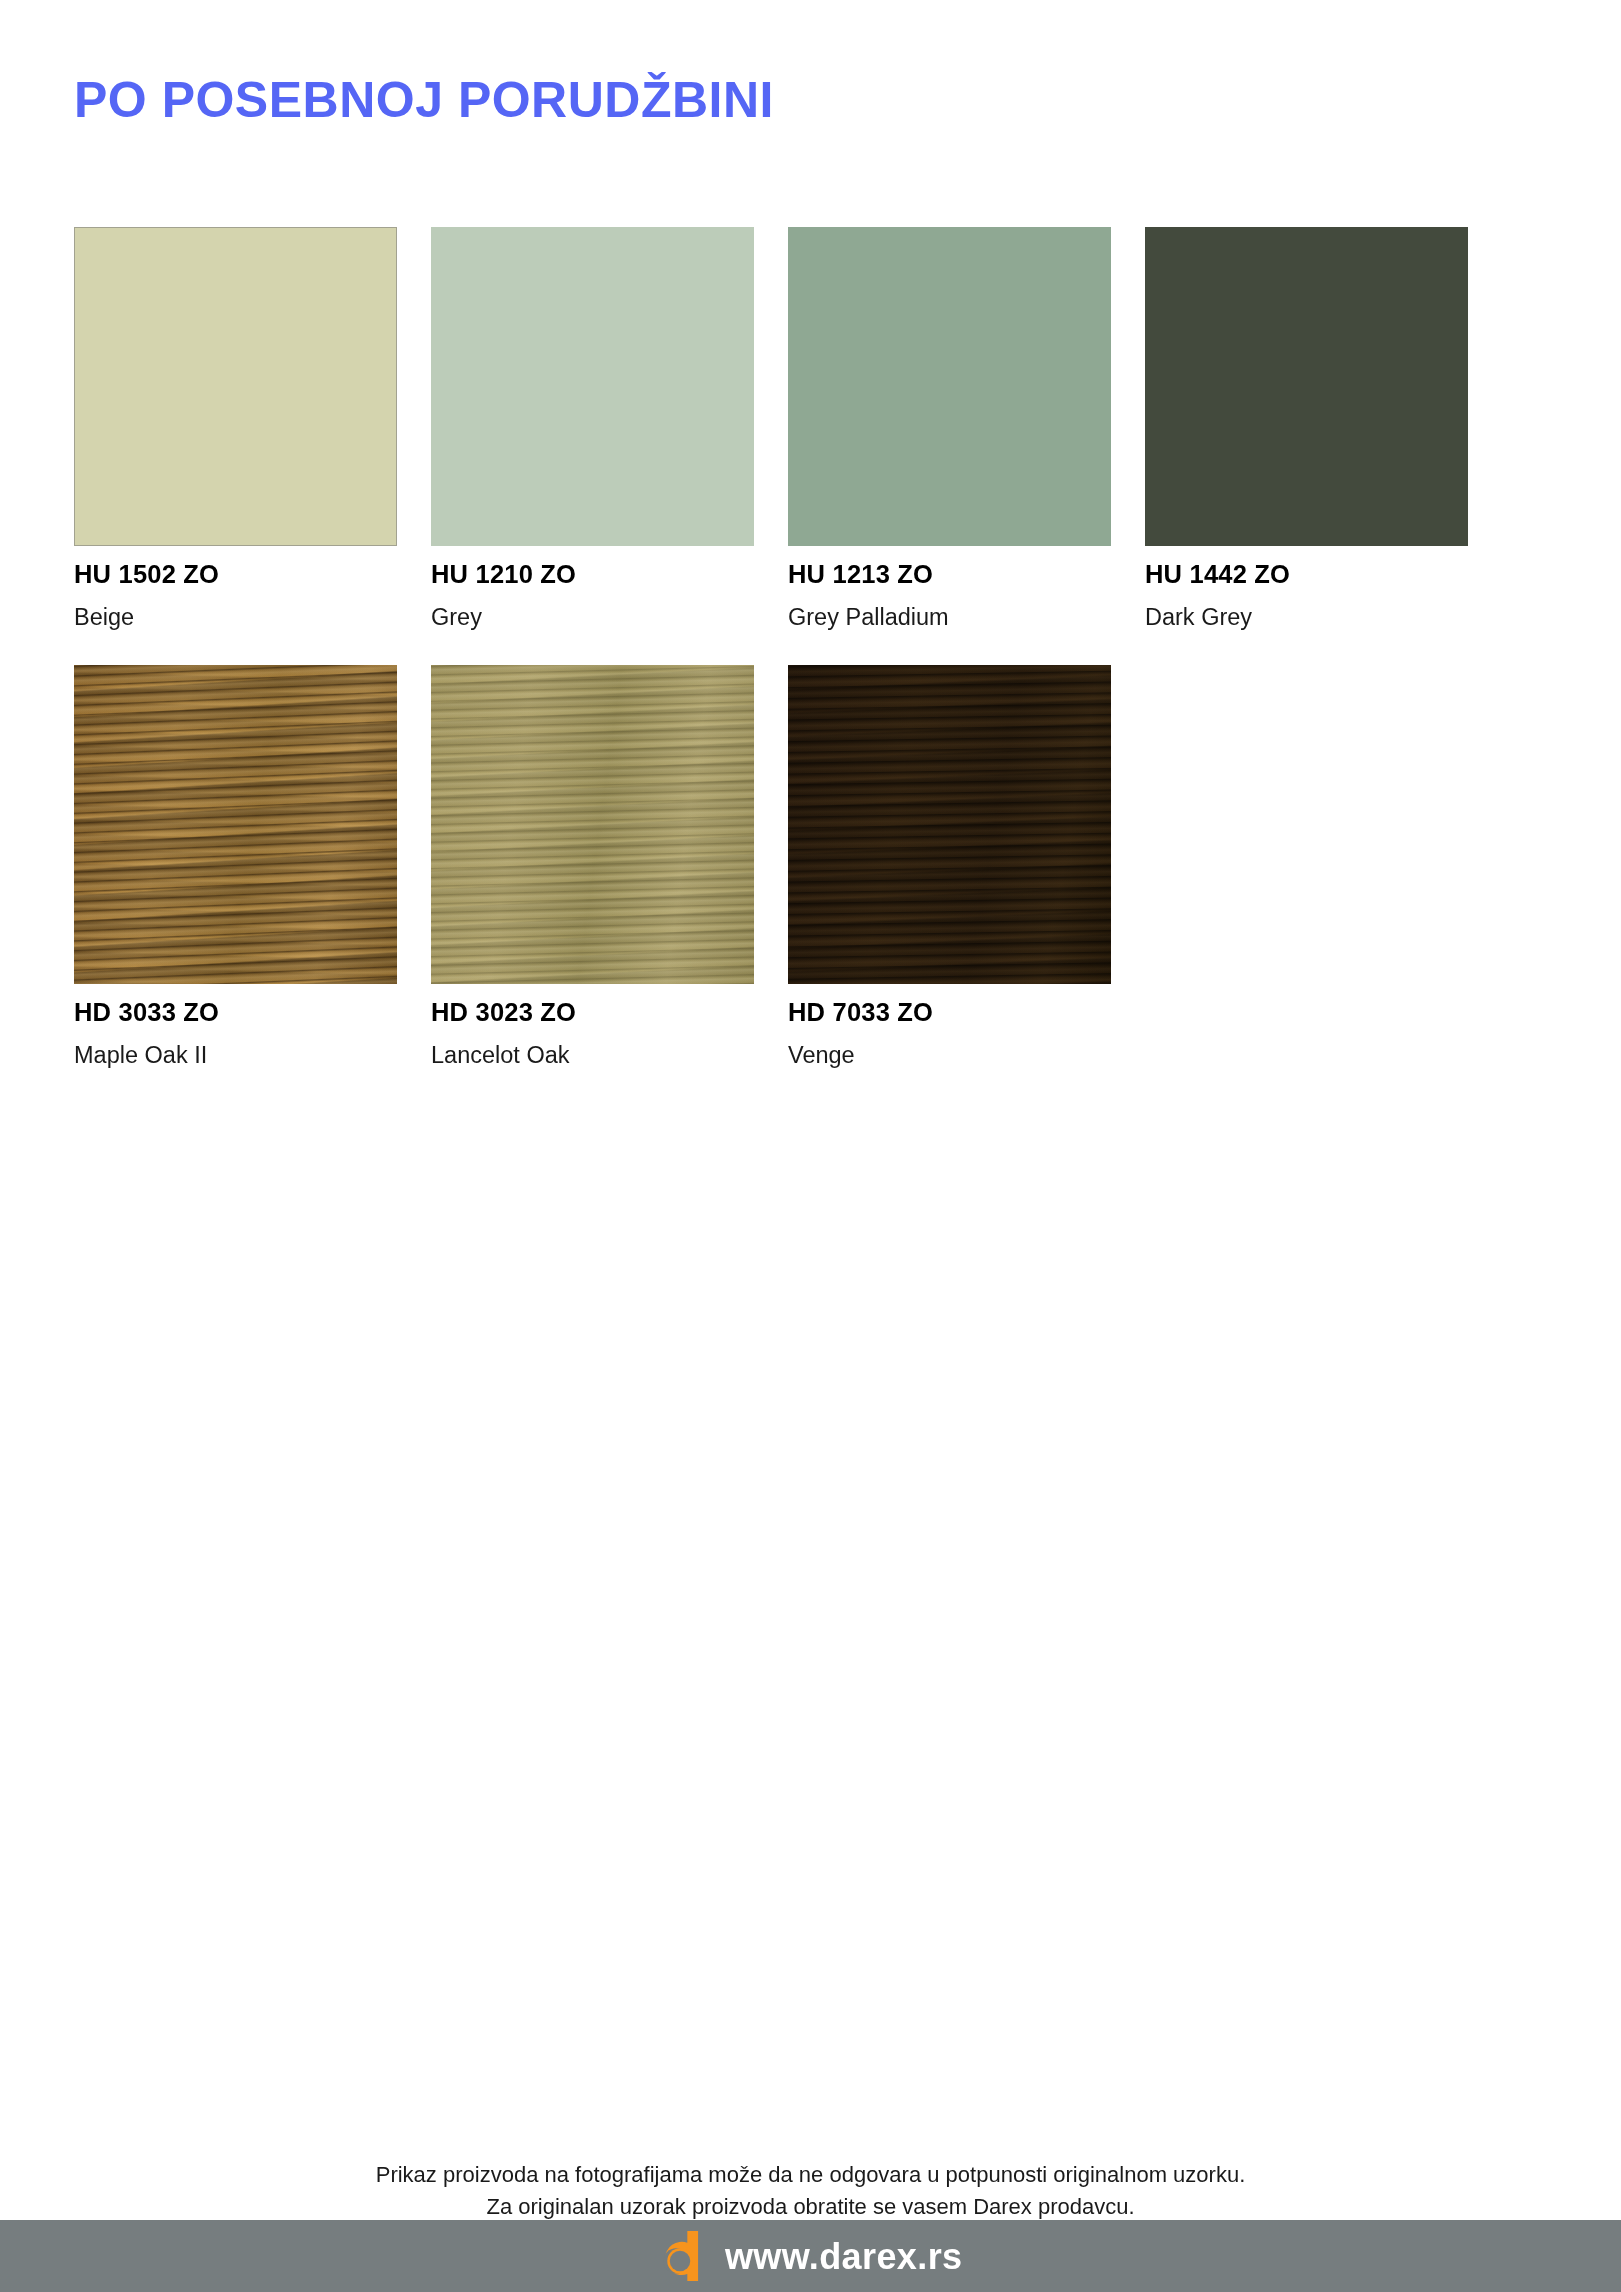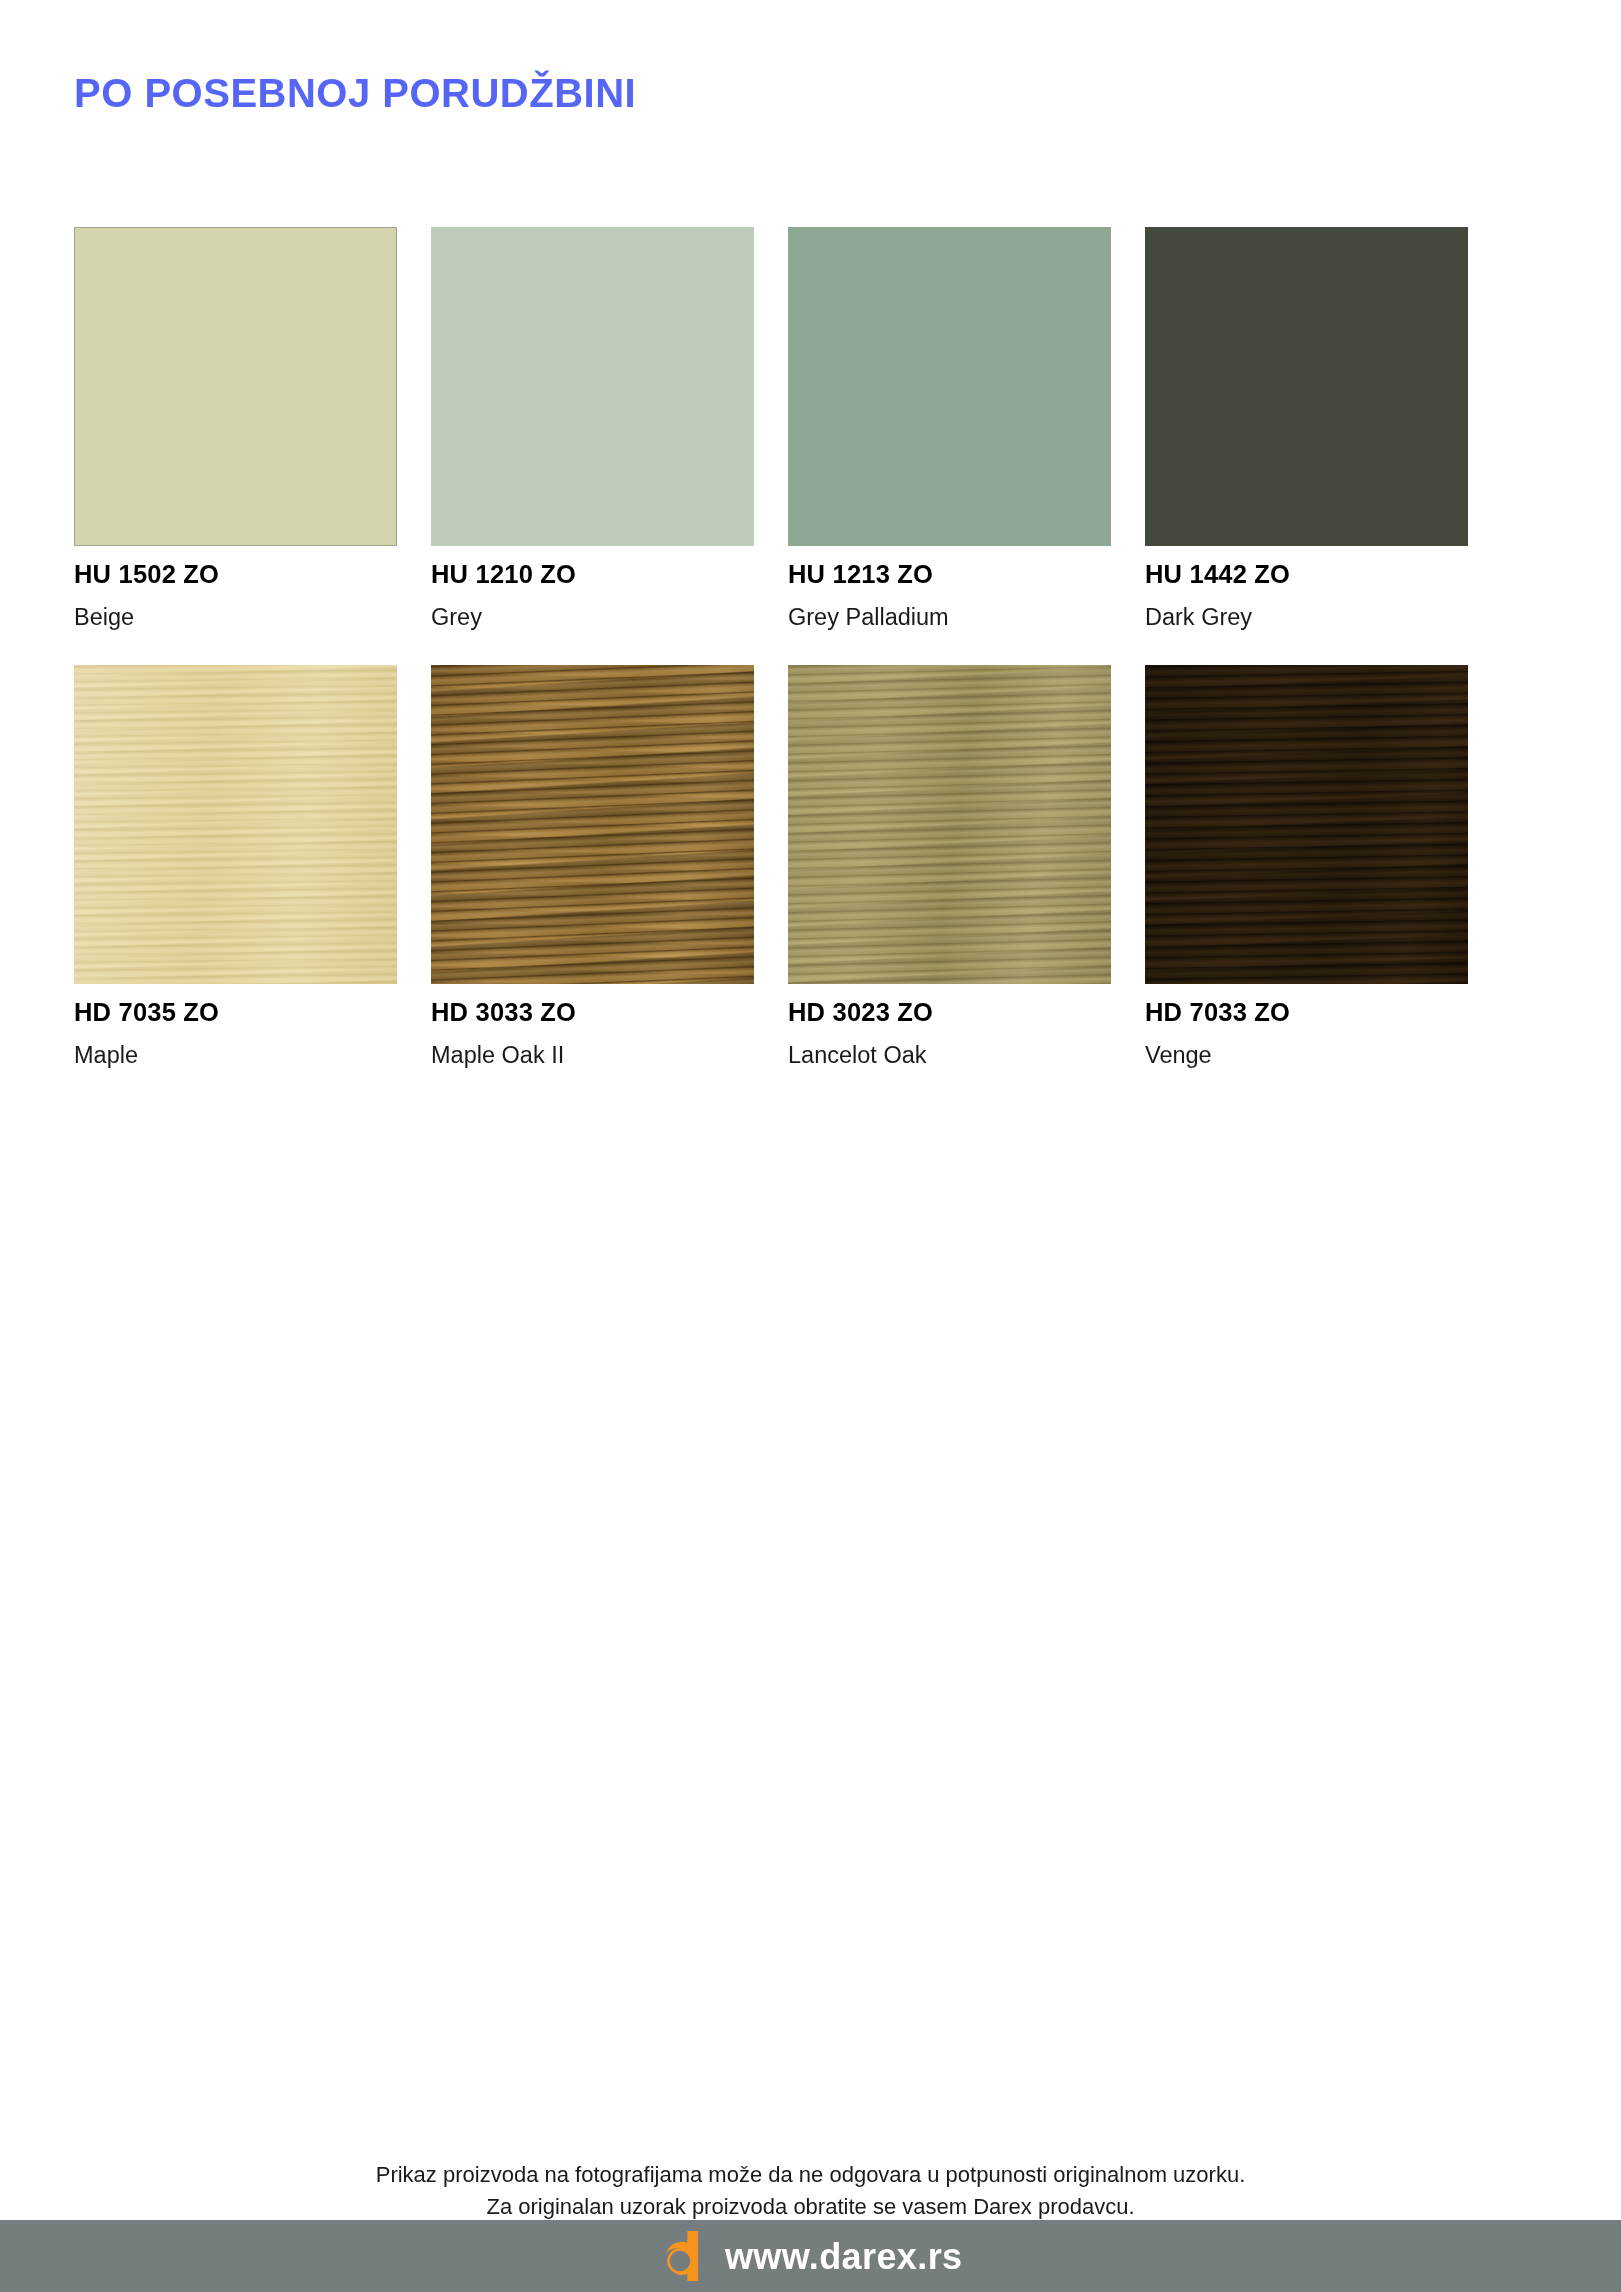--- a/index.html
+++ b/index.html
@@ -20,21 +20,21 @@
     position: absolute;
     inset: 0;
     background: #ffffff;
   }
 
   
   .page-title {
     position: absolute;
     left: 74px;
     top: 71px;
-    font-size: 40px;
+    font-size: 50px;
     font-weight: 800;
     letter-spacing: 0.5px;
     color: #5566f5;
     font-family: "Liberation Sans", sans-serif;
     white-space: nowrap;
   }
 
   
   .swatch-grid {
     position: absolute;
@@ -223,25 +223,20 @@
         <div class="swatch-chip" style="background: rgb(143, 168, 147);"></div>
         <div class="swatch-code">HU 1213 ZO</div>
         <div class="swatch-name">Grey Palladium</div>
       </div>
       <div class="swatch-card">
         <div class="swatch-chip" style="background: rgb(67, 74, 61);"></div>
         <div class="swatch-code">HU 1442 ZO</div>
         <div class="swatch-name">Dark Grey</div>
       </div>
       <div class="swatch-card">
-        <div class="swatch-chip wood-maple"></div>
-        <div class="swatch-code">HD 7035 ZO</div>
-        <div class="swatch-name">Maple</div>
-      </div>
-      <div class="swatch-card">
         <div class="swatch-chip wood-wotan"></div>
         <div class="swatch-code">HD 3033 ZO</div>
         <div class="swatch-name">Maple Oak II</div>
       </div>
       <div class="swatch-card">
         <div class="swatch-chip wood-lancelot"></div>
         <div class="swatch-code">HD 3023 ZO</div>
         <div class="swatch-name">Lancelot Oak</div>
       </div>
       <div class="swatch-card">

